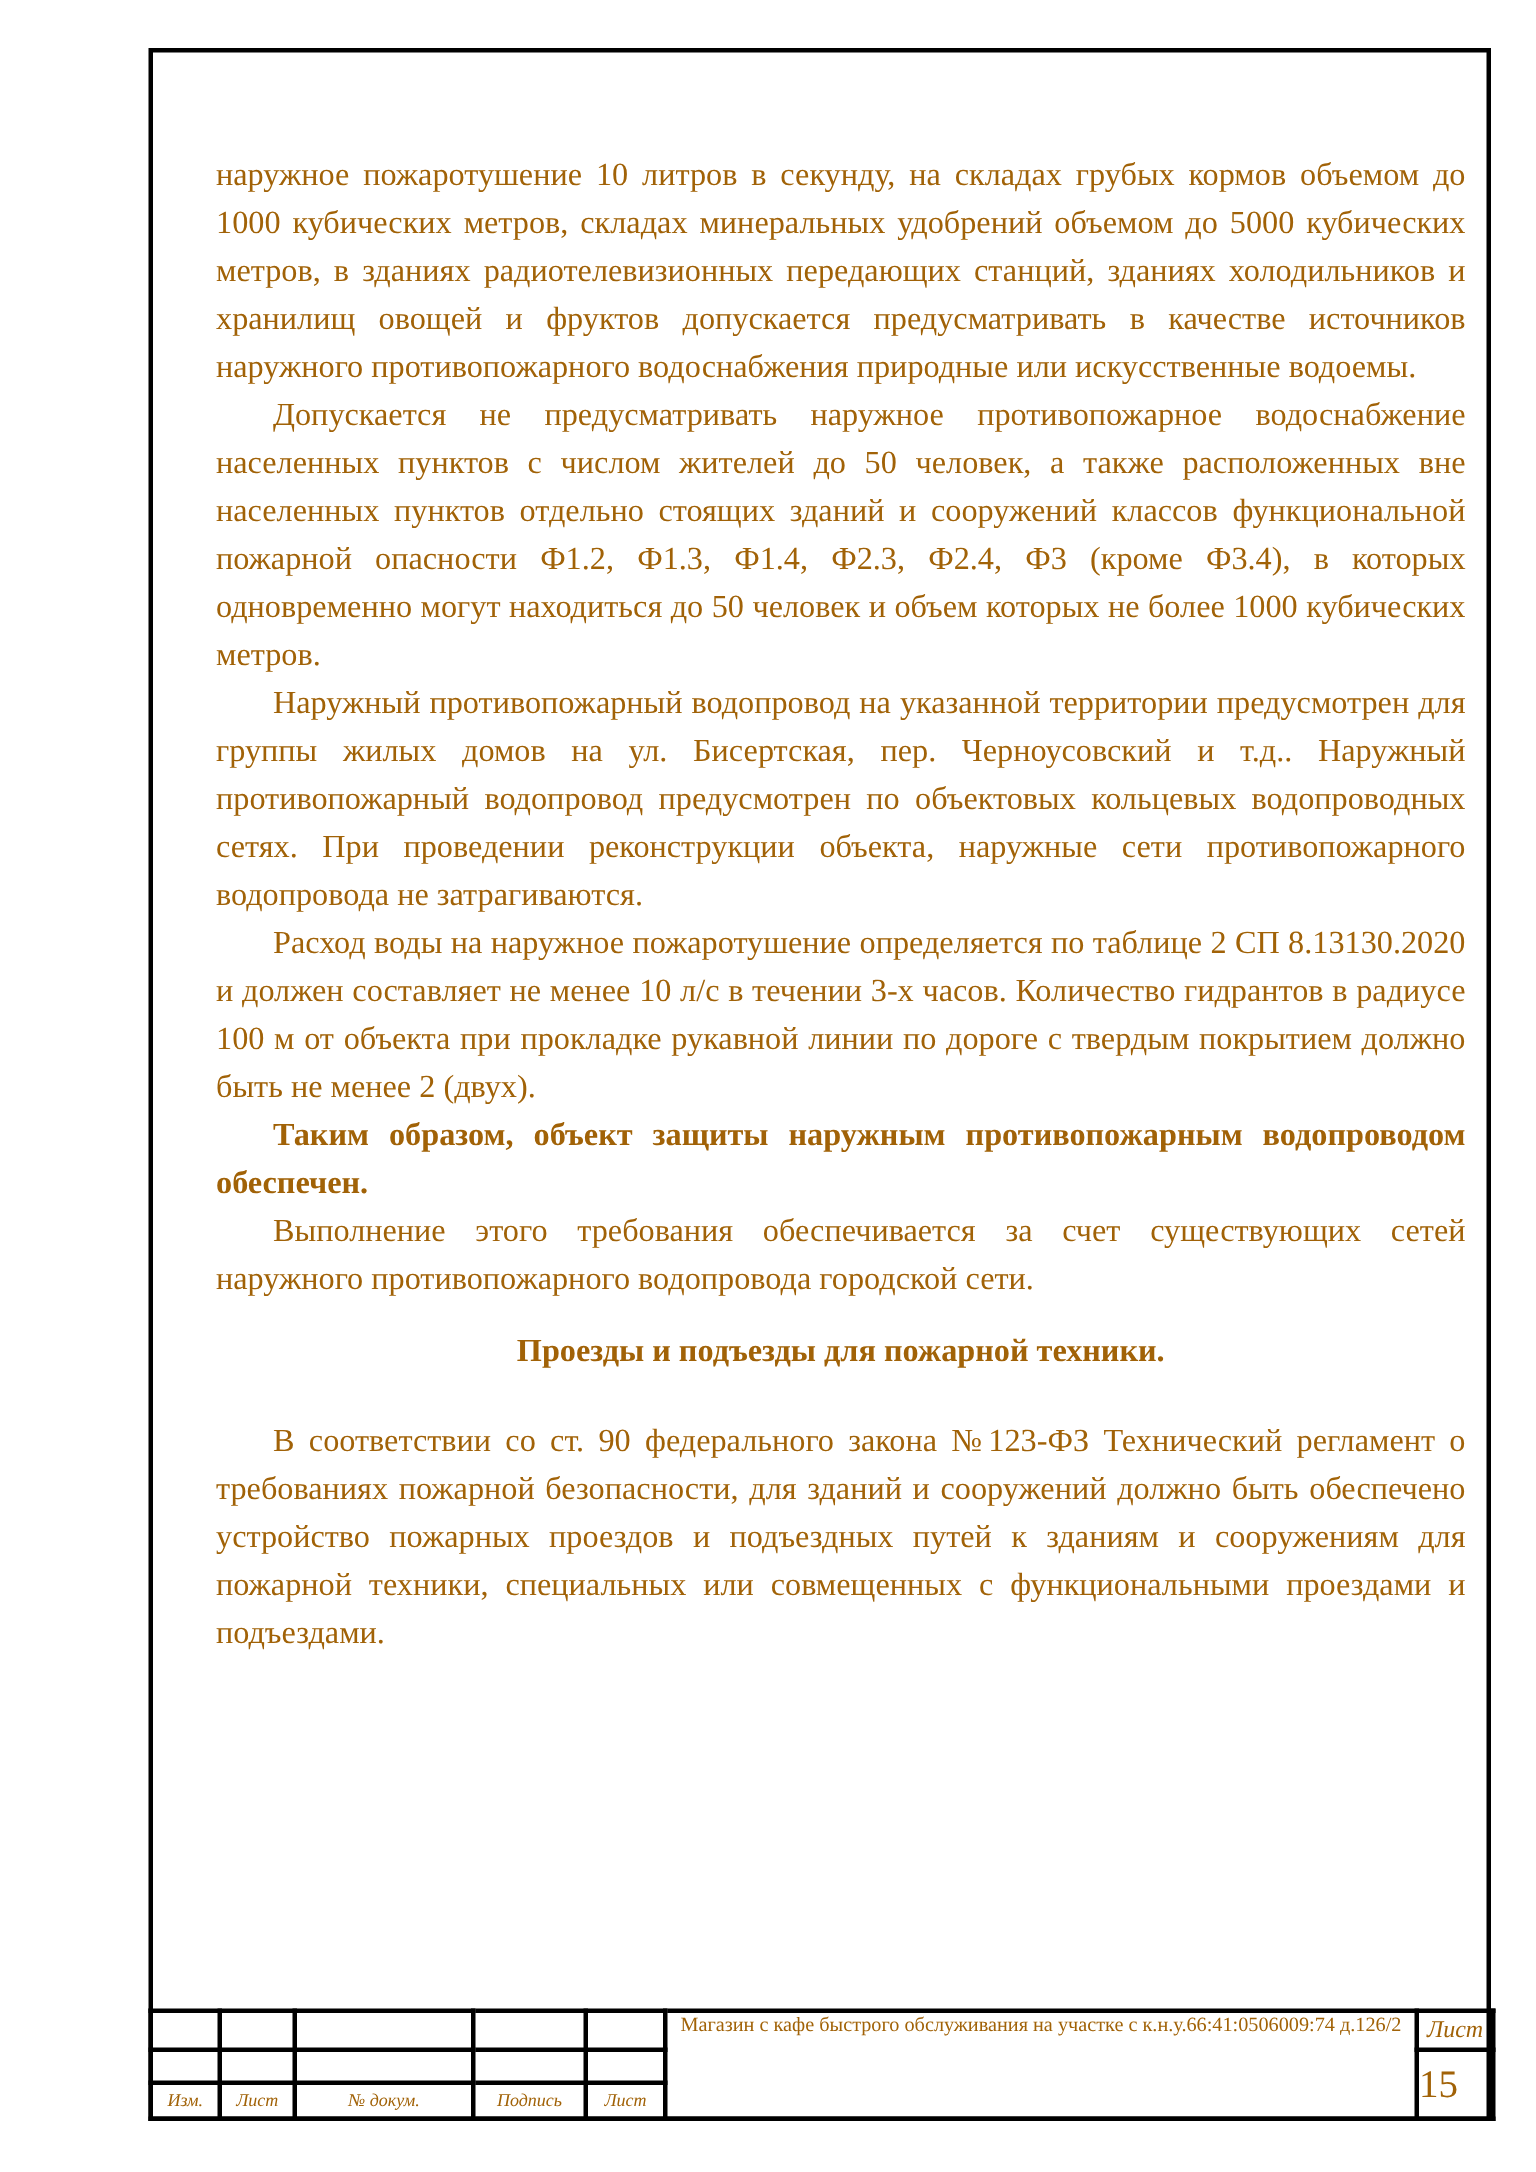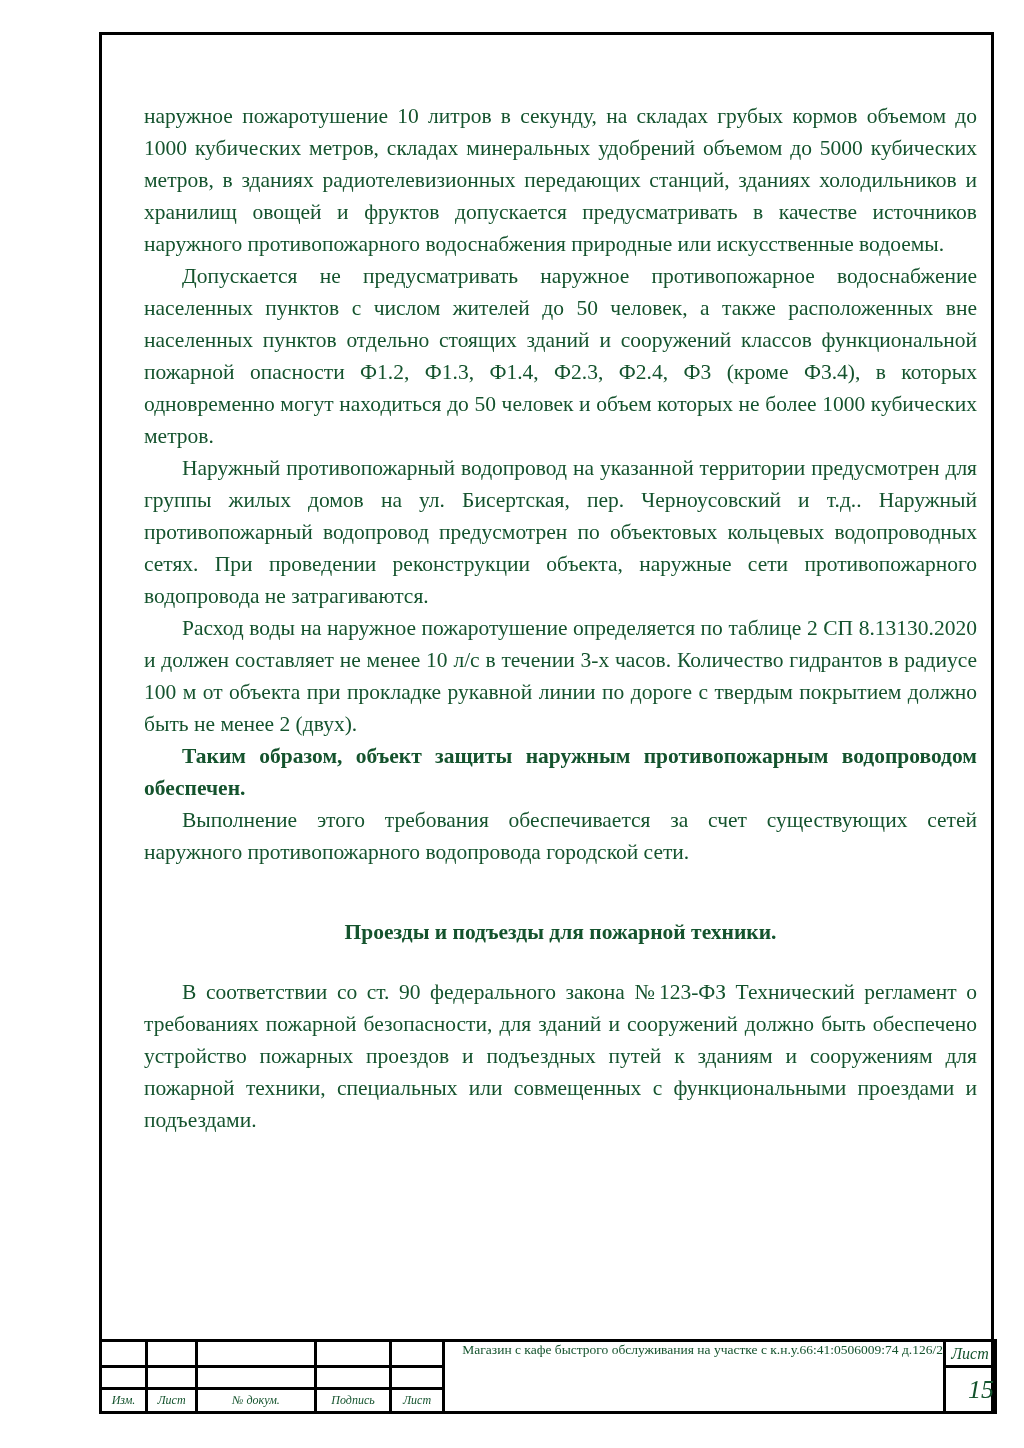--- a/index.html
+++ b/index.html
@@ -5,21 +5,21 @@
   html, body {
     margin: 0;
     padding: 0;
     background: #ffffff;
   }
   .page {
     position: relative;
     width: 1024px;
     height: 1448px;
     background: #ffffff;
-    color: #14532d;
+    color: #a16207;
     font-family: "Liberation Serif", "DejaVu Serif", serif;
     overflow: hidden;
     border-radius: 25px;
   }
   .frame {
     position: absolute;
     left: 99px;
     top: 32px;
     width: 895px;
     height: 1382px;
@@ -35,21 +35,21 @@
     line-height: 32px;
     text-align: justify;
   }
   .para {
     margin: 0;
     text-indent: 38px;
   }
   .para.no-indent { text-indent: 0; }
   .para.bold { font-weight: bold; }
   .heading {
-    margin: 48px 0 28px 0;
+    margin: 16px 0 28px 0;
     font-weight: bold;
     text-align: center;
     text-indent: 0;
   }
   table.stamp {
     position: absolute;
     left: 99px;
     top: 1339px;
     width: 895px;
     height: 75px;
@@ -65,36 +65,35 @@
   tr.r2 { height: 21px; }
   tr.r3 { height: 24px; }
   td.lbl {
     font-style: italic;
     font-size: 12px;
     text-align: center;
     vertical-align: middle;
   }
   td.title-cell {
     font-size: 13.5px;
-    text-align: right;
+    text-align: center;
     vertical-align: top;
     padding: 3px 2px 0 4px;
     white-space: nowrap;
   }
   td.sheet-header {
     font-style: italic;
     font-size: 16px;
     text-align: center;
     vertical-align: middle;
     border-bottom: 2px solid #000000;
   }
   td.sheet-num {
-    font-style: italic;
     font-size: 26px;
-    text-align: right;
+    text-align: left;
     vertical-align: middle;
     border-top: 2px solid #000000;
   }
 </style>
 </head>
 <body>
 
 <div class="page">
 
   <div class="frame"></div>

